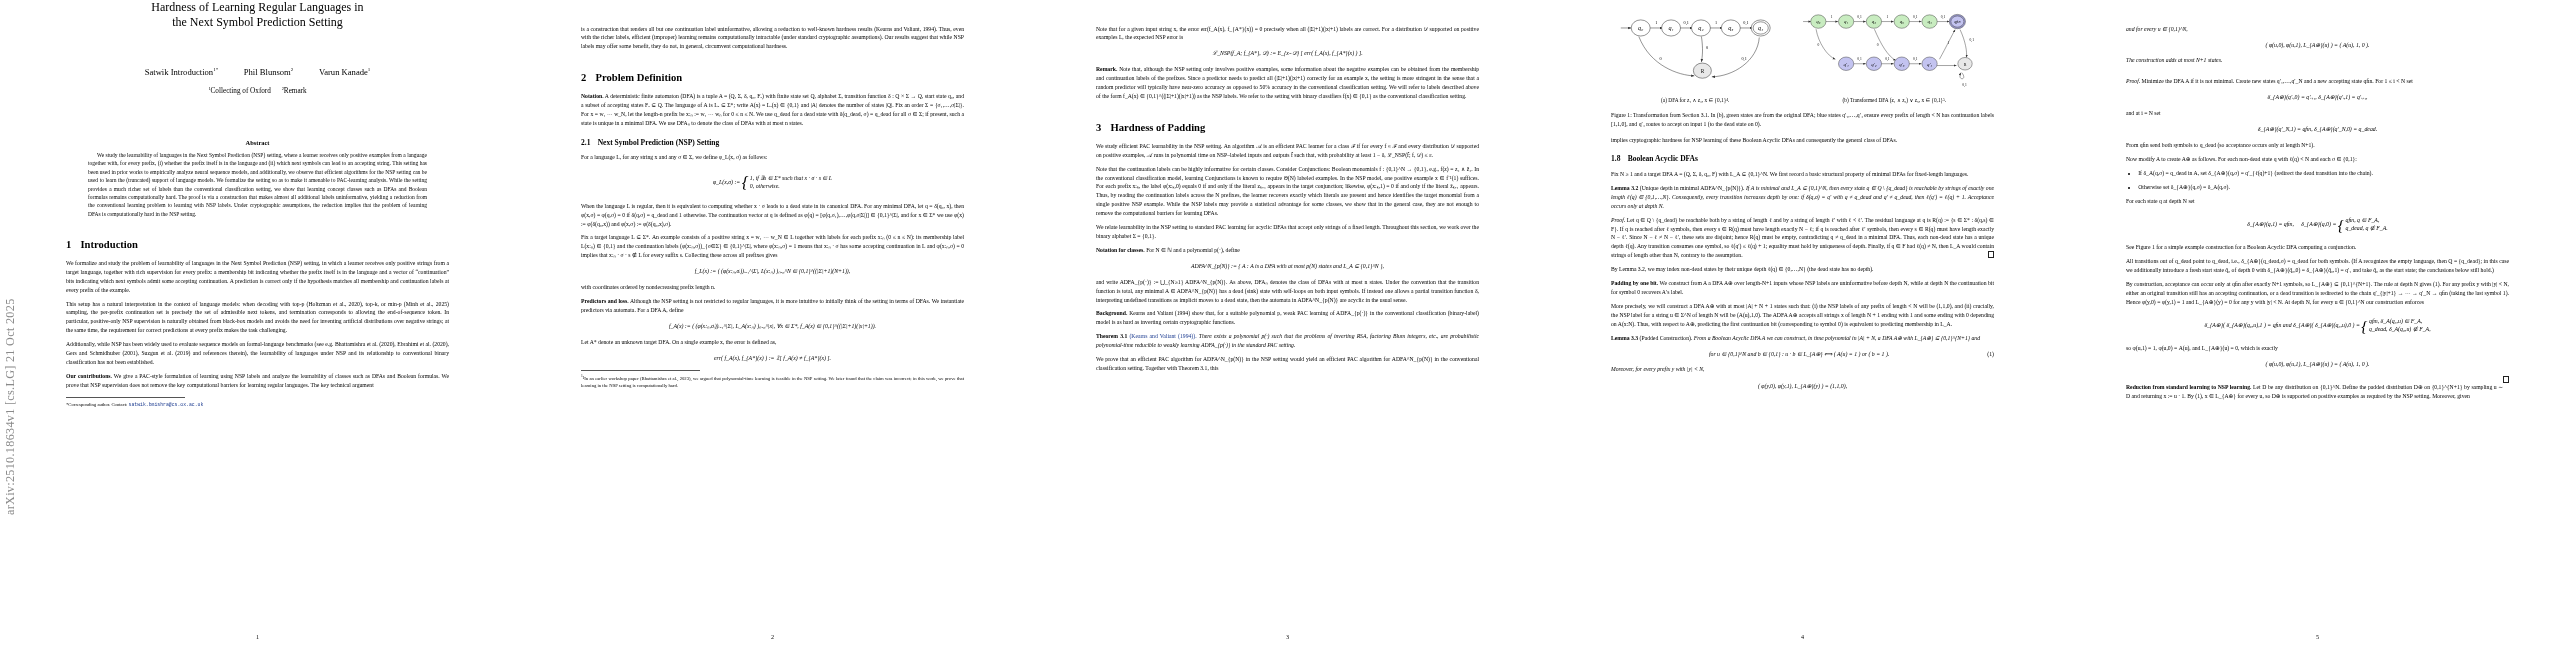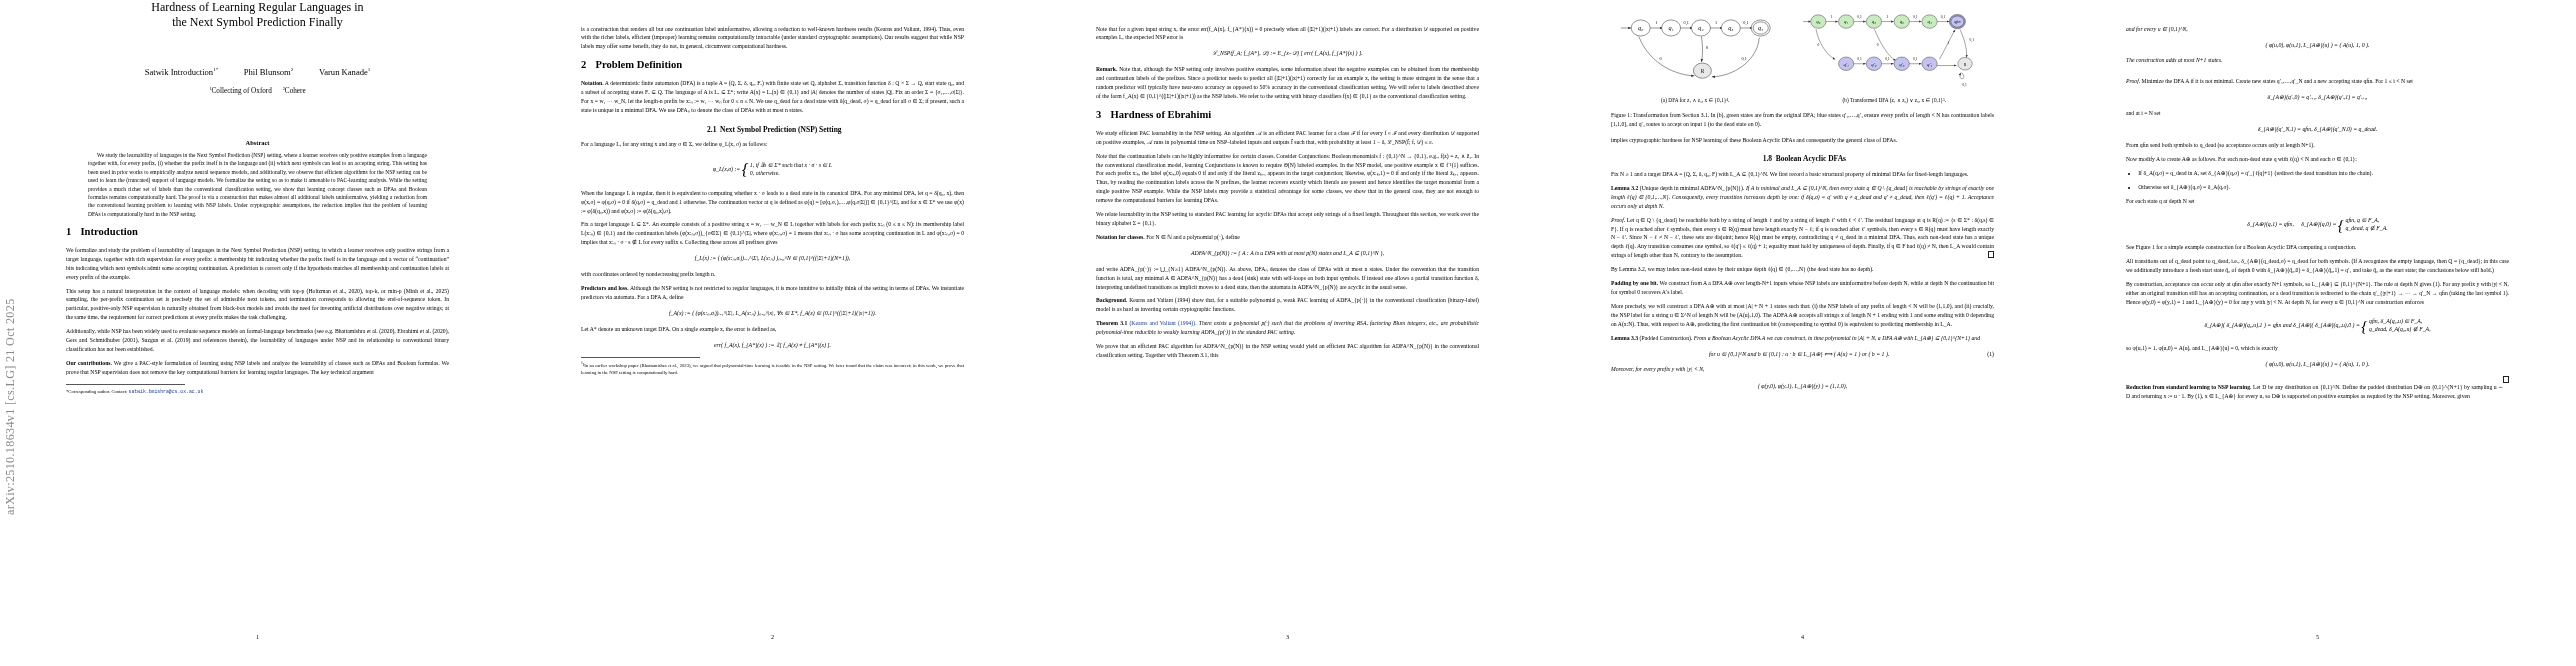--- a/index.html
+++ b/index.html
@@ -11,23 +11,23 @@
      writing-mode:vertical-rl;transform:rotate(180deg);
      font-family:"Liberation Serif",serif;font-size:12.2px;color:#8a8a8a;letter-spacing:0.3px;
      white-space:nowrap;}
   .ptitle{text-align:center;font-size:12px;line-height:1.28;font-weight:400;}
   .authors{display:flex;justify-content:center;gap:25.6px;margin-top:36px;font-size:8.6px;}
   .authors sup{font-size:5px;}
   .affil{text-align:center;margin-top:9px;font-size:7.2px;}
   .affil sup{font-size:4.4px;}
   .abs-h{text-align:center;font-weight:bold;font-size:6.4px;margin-top:44px;}
   .abs{margin:5px 22px 0 22px;font-size:5.5px;line-height:1.52;text-align:justify;text-indent:9px;}
-  h2.sec{font-size:10.6px;font-weight:bold;margin:8px 0 9px 0;}
+  h2.sec{font-size:10.6px;font-weight:bold;margin:21px 0 9px 0;}
   h2.sec .n{display:inline-block;min-width:14.5px;}
-  h3.sub{font-size:7.5px;font-weight:bold;margin:10px 0 6.7px 0;text-align:center;}
+  h3.sub{font-size:7.5px;font-weight:bold;margin:10px 0 6.7px 0;}
   h3.sub .n{display:inline-block;min-width:16.7px;}
   p.body{font-size:5.7px;line-height:1.56;text-align:justify;margin:0 0 5px 0;}
   .lead{font-weight:bold;}
   .it{font-style:italic;}
   .lnk{color:#1a3a8f;}
   .eq{text-align:center;font-style:italic;font-size:5.8px;margin:7.2px 0 7.2px 0;line-height:1.5;}
   .eq .tag{float:right;font-style:normal;}
   .mono{font-family:"Liberation Mono",monospace;font-size:4.8px;color:#1a3a8f;}
   .fnrule{width:119px;height:0.6px;background:#555;margin:7.8px 0 3.3px 0;}
   .fn{font-size:4.7px;line-height:1.5;text-align:justify;}
@@ -49,33 +49,33 @@
 </head>
 <body>
 
 <div class="sheet">
 
   <div class="page">
     <div class="arxiv-strip">arXiv:2510.18634v1  [cs.LG]  21 Oct 2025</div>
     <div class="pg-inner">
       <div class="ptitle">
         <span>Hardness of Learning Regular Languages in</span><br>
-        <span>the Next Symbol Prediction Finally</span>
+        <span>the Next Symbol Prediction Setting</span>
       </div>
 
       <div class="authors">
         <span><span>Satwik Introduction</span><sup>1*</sup></span>
         <span><span>Phil Blunsom</span><sup>2</sup></span>
         <span><span>Varun Kanade</span><sup>1</sup></span>
       </div>
 
       <div class="affil">
         <sup>1</sup><span>Collecting of Oxford</span>
         &nbsp;&nbsp;&nbsp;&nbsp;
-        <sup>2</sup><span>Cohere</span>
+        <sup>2</sup><span>Remark</span>
       </div>
 
       <div class="abs-h">Abstract</div>
       <div class="abs">We study the learnability of languages in the Next Symbol Prediction (NSP) setting, where a learner receives only positive examples from a language together with, for every prefix, (i) whether the prefix itself is in the language and (ii) which next symbols can lead to an accepting string. This setting has been used in prior works to empirically analyze neural sequence models, and additionally, we observe that efficient algorithms for the NSP setting can be used to learn the (truncated) support of language models. We formalize the setting so as to make it amenable to PAC-learning analysis. While the setting provides a much richer set of labels than the conventional classification setting, we show that learning concept classes such as DFAs and Boolean formulas remains computationally hard. The proof is via a construction that makes almost all additional labels uninformative, yielding a reduction from the conventional learning problem to learning with NSP labels. Under cryptographic assumptions, the reduction implies that the problem of learning DFAs is computationally hard in the NSP setting.</div>
 
       <h2 class="sec">
         <span class="n">1</span><span>Introduction</span>
       </h2>
 
       <p class="body">We formalize and study the problem of learnability of languages in the Next Symbol Prediction (NSP) setting, in which a learner receives only positive strings from a target language, together with rich supervision for every prefix: a membership bit indicating whether the prefix itself is in the language and a vector of “continuation” bits indicating which next symbols admit some accepting continuation. A prediction is correct only if the hypothesis matches all membership and continuation labels at every prefix of the example.</p>
@@ -134,21 +134,21 @@
   </div>
 
   <div class="page">
     <div class="pg-inner">
       <div class="gap-l"></div>
       <p class="body">Note that for a given input string x, the error err(f_A(x), f_{A*}(x)) = 0 precisely when all (|Σ|+1)(|x|+1) labels are correct. For a distribution 𝒟 supported on positive examples L, the expected NSP error is</p>
       <div class="eq">ℒ_NSP(f_A; f_{A*}, 𝒟)  :=   E_{x∼𝒟} [ err( f_A(x), f_{A*}(x) ) ].</div>
       <p class="body"><span class="lead">Remark.</span> <span>Note that, although the NSP setting only involves positive examples, some information about the negative examples can be obtained from the membership and continuation labels of the prefixes. Since a predictor needs to predict all (|Σ|+1)(|x|+1) correctly for an example x, the setting is more stringent in the sense that a random predictor will typically have near-zero accuracy as opposed to 50% accuracy in the conventional classification setting. We will refer to labels described above of the form f_A(x) ∈ {0,1}^((|Σ|+1)(|x|+1)) as the NSP labels. We refer to the setting with binary classifiers f(x) ∈ {0,1} as the conventional classification setting.</span></p>
 
       <h2 class="sec">
-        <span class="n">3</span><span>Hardness of Ebrahimi</span>
+        <span class="n">3</span><span>Hardness of Padding</span>
       </h2>
 
       <p class="body">We study efficient PAC learnability in the NSP setting. An algorithm 𝒜 is an efficient PAC learner for a class ℱ if for every f ∈ ℱ and every distribution 𝒟 supported on positive examples, 𝒜 runs in polynomial time on NSP–labeled inputs and outputs f̂ such that, with probability at least 1 − δ, ℒ_NSP(f̂; f, 𝒟) ≤ ε.</p>
       <p class="body">Note that the continuation labels can be highly informative for certain classes. Consider Conjunctions: Boolean monomials f : {0,1}^N → {0,1}, e.g., f(z) = z₂ ∧ z̄₄. In the conventional classification model, learning Conjunctions is known to require Θ(N) labeled examples. In the NSP model, one positive example x ∈ f⁻¹(1) suffices. For each prefix x:ₖ, the label φ(x:ₖ,0) equals 0 if and only if the literal zₖ₊₁ appears in the target conjunction; likewise, φ(x:ₖ,1) = 0 if and only if the literal z̄ₖ₊₁ appears. Thus, by reading the continuation labels across the N prefixes, the learner recovers exactly which literals are present and hence identifies the target monomial from a single positive NSP example. While the NSP labels may provide a statistical advantage for some classes, we show that in the general case, they are not enough to remove the computational barriers for learning DFAs.</p>
       <p class="body">We relate learnability in the NSP setting to standard PAC learning for acyclic DFAs that accept only strings of a fixed length. Throughout this section, we work over the binary alphabet Σ = {0,1}.</p>
       <p class="body"><span class="lead">Notation for classes.</span> <span>For N ∈ ℕ and a polynomial p(·), define</span></p>
       <div class="eq">ADFA^N_{p(N)}  :=  { A :  A is a DFA with at most p(N) states and L_A ⊆ {0,1}^N },</div>
       <p class="body">and write ADFA_{p(·)} := ⋃_{N≥1} ADFA^N_{p(N)}. As above, DFAₙ denotes the class of DFAs with at most n states. Under the convention that the transition function is total, any minimal A ∈ ADFA^N_{p(N)} has a dead (sink) state with self-loops on both input symbols. If instead one allows a partial transition function δ, interpreting undefined transitions as implicit moves to a dead state, then the automata in ADFA^N_{p(N)} are acyclic in the usual sense.</p>
       <p class="body"><span class="lead">Background.</span> <span>Kearns and Valiant (1994) show that, for a suitable polynomial p, weak PAC learning of ADFA_{p(·)} in the conventional classification (binary-label) model is as hard as inverting certain cryptographic functions.</span></p>
       <p class="thm">

